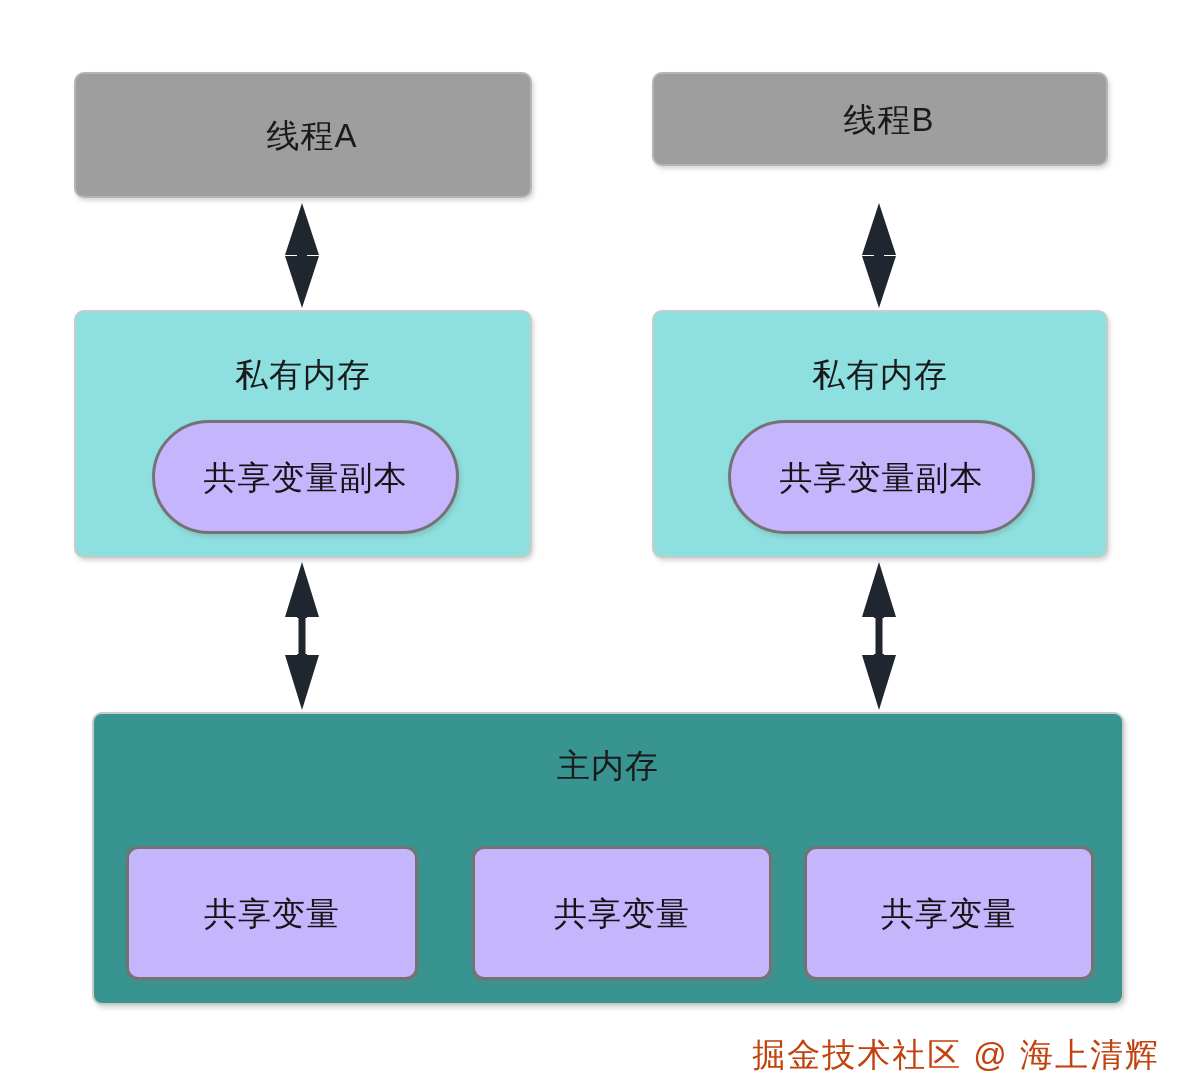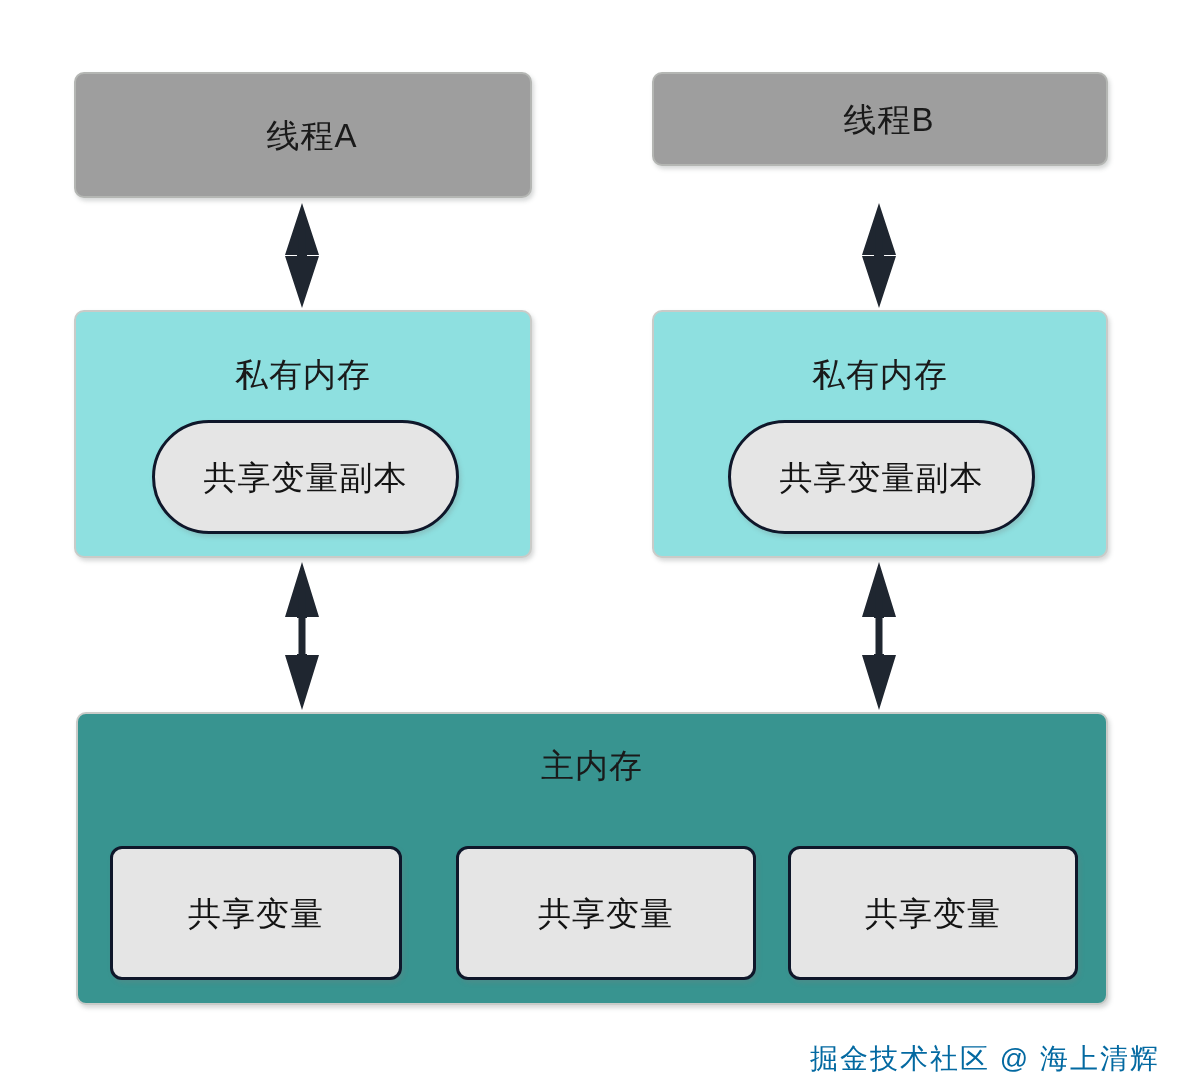--- a/index.html
+++ b/index.html
@@ -42,27 +42,28 @@
   .private-box {
     background: #8ee0e0;
     align-items: flex-start;
     border-color: #c9cbc8;
   }
 
   .main-box {
     background: #389490;
     align-items: flex-start;
     border-color: #c9cbc8;
+    margin-left: 16px;
   }
 
   .pill {
     position: absolute;
     box-sizing: border-box;
-    background: #e5e5e5;
-    border: 3px solid #0f172a;
+    background: #c4b5fd;
+    border: 3px solid #737373;
     display: flex;
     align-items: center;
     justify-content: center;
     box-shadow: 2px 3px 4px rgba(120,125,125,0.28);
   }
   .pill-copy   { border-radius: 58px; }
   .pill-shared { border-radius: 12px; }
 
   
   .box-title {
@@ -90,22 +91,22 @@
   .arrow {
     position: absolute;
   }
   .arrow svg { display: block; }
 
   
   .watermark {
     position: absolute;
     right: 22px;
     bottom: 14px;
-    color: #0369a1;
-    font-size: 28px;
+    color: #c2410c;
+    font-size: 33px;
     letter-spacing: 2px;
     white-space: nowrap;
     user-select: none;
     margin-left: 36px;
   }
 </style>
 </head>
 <body>
 
 <div id="canvas">

